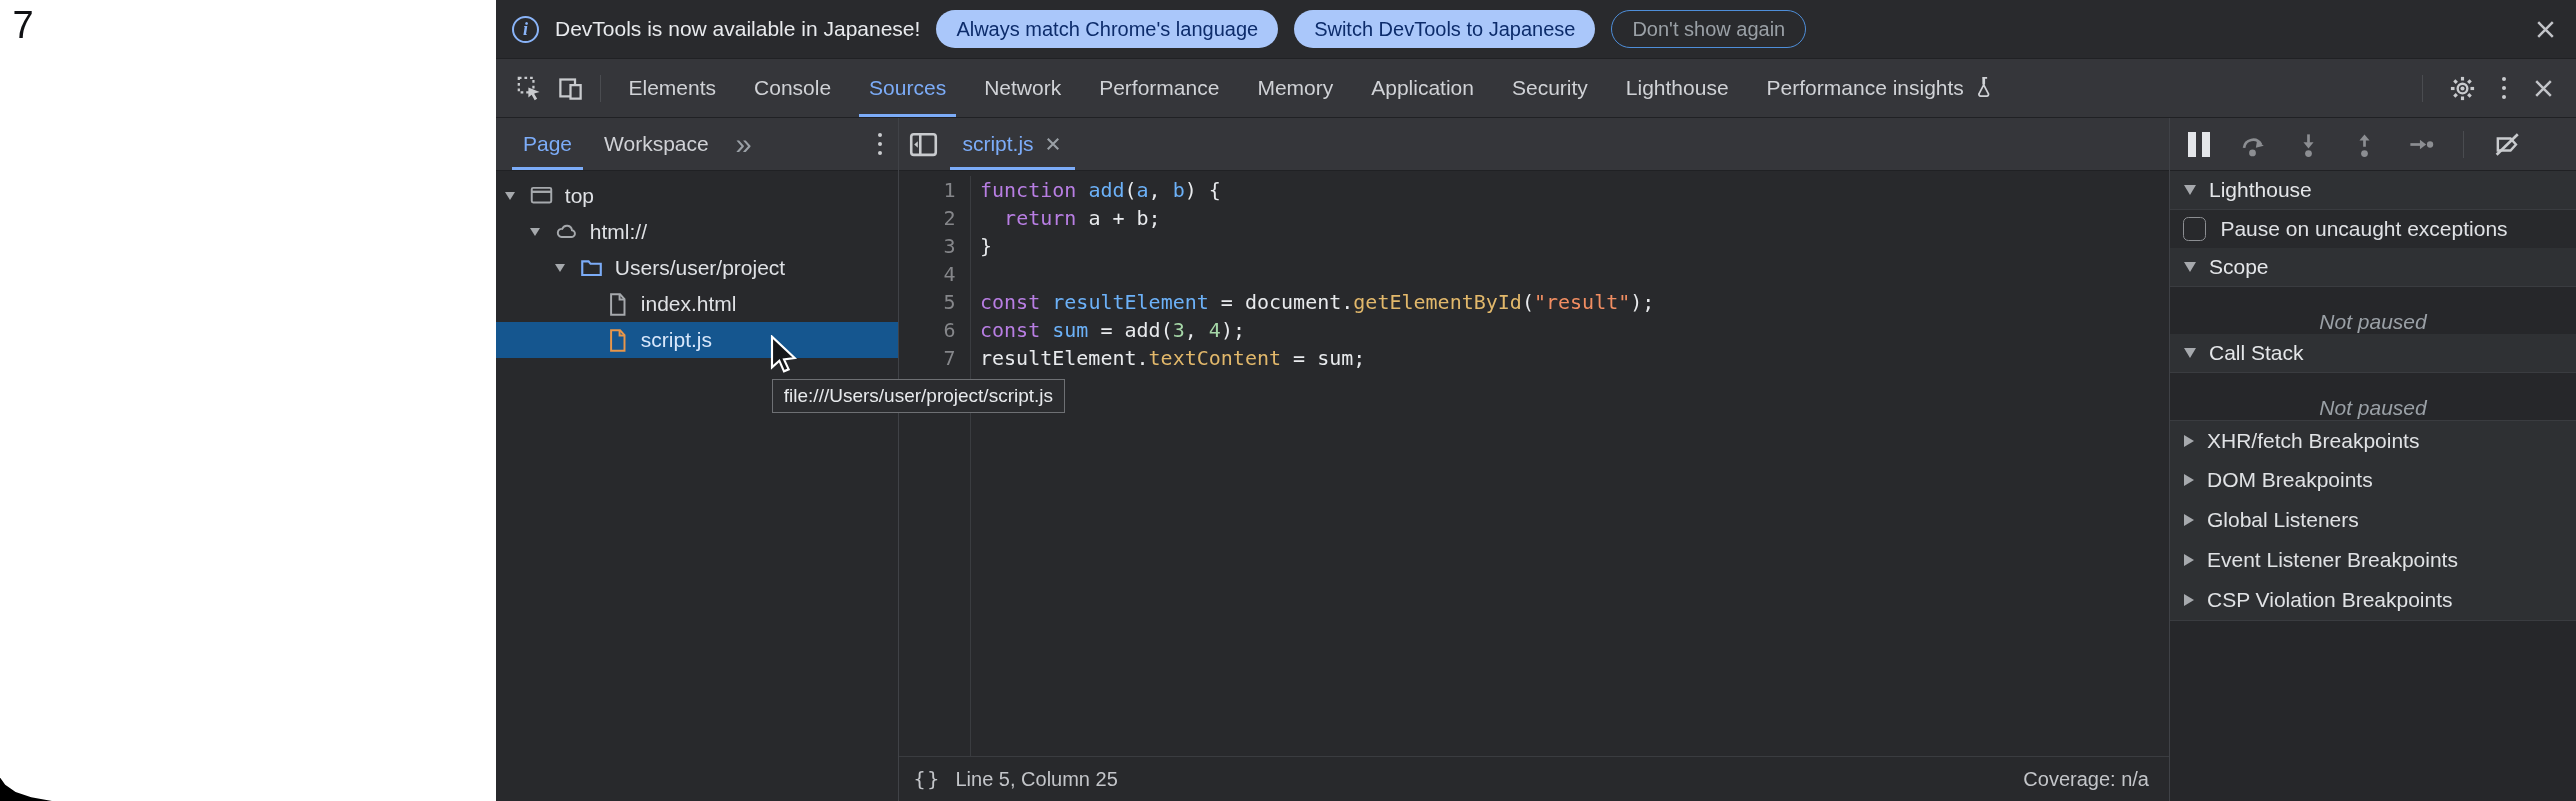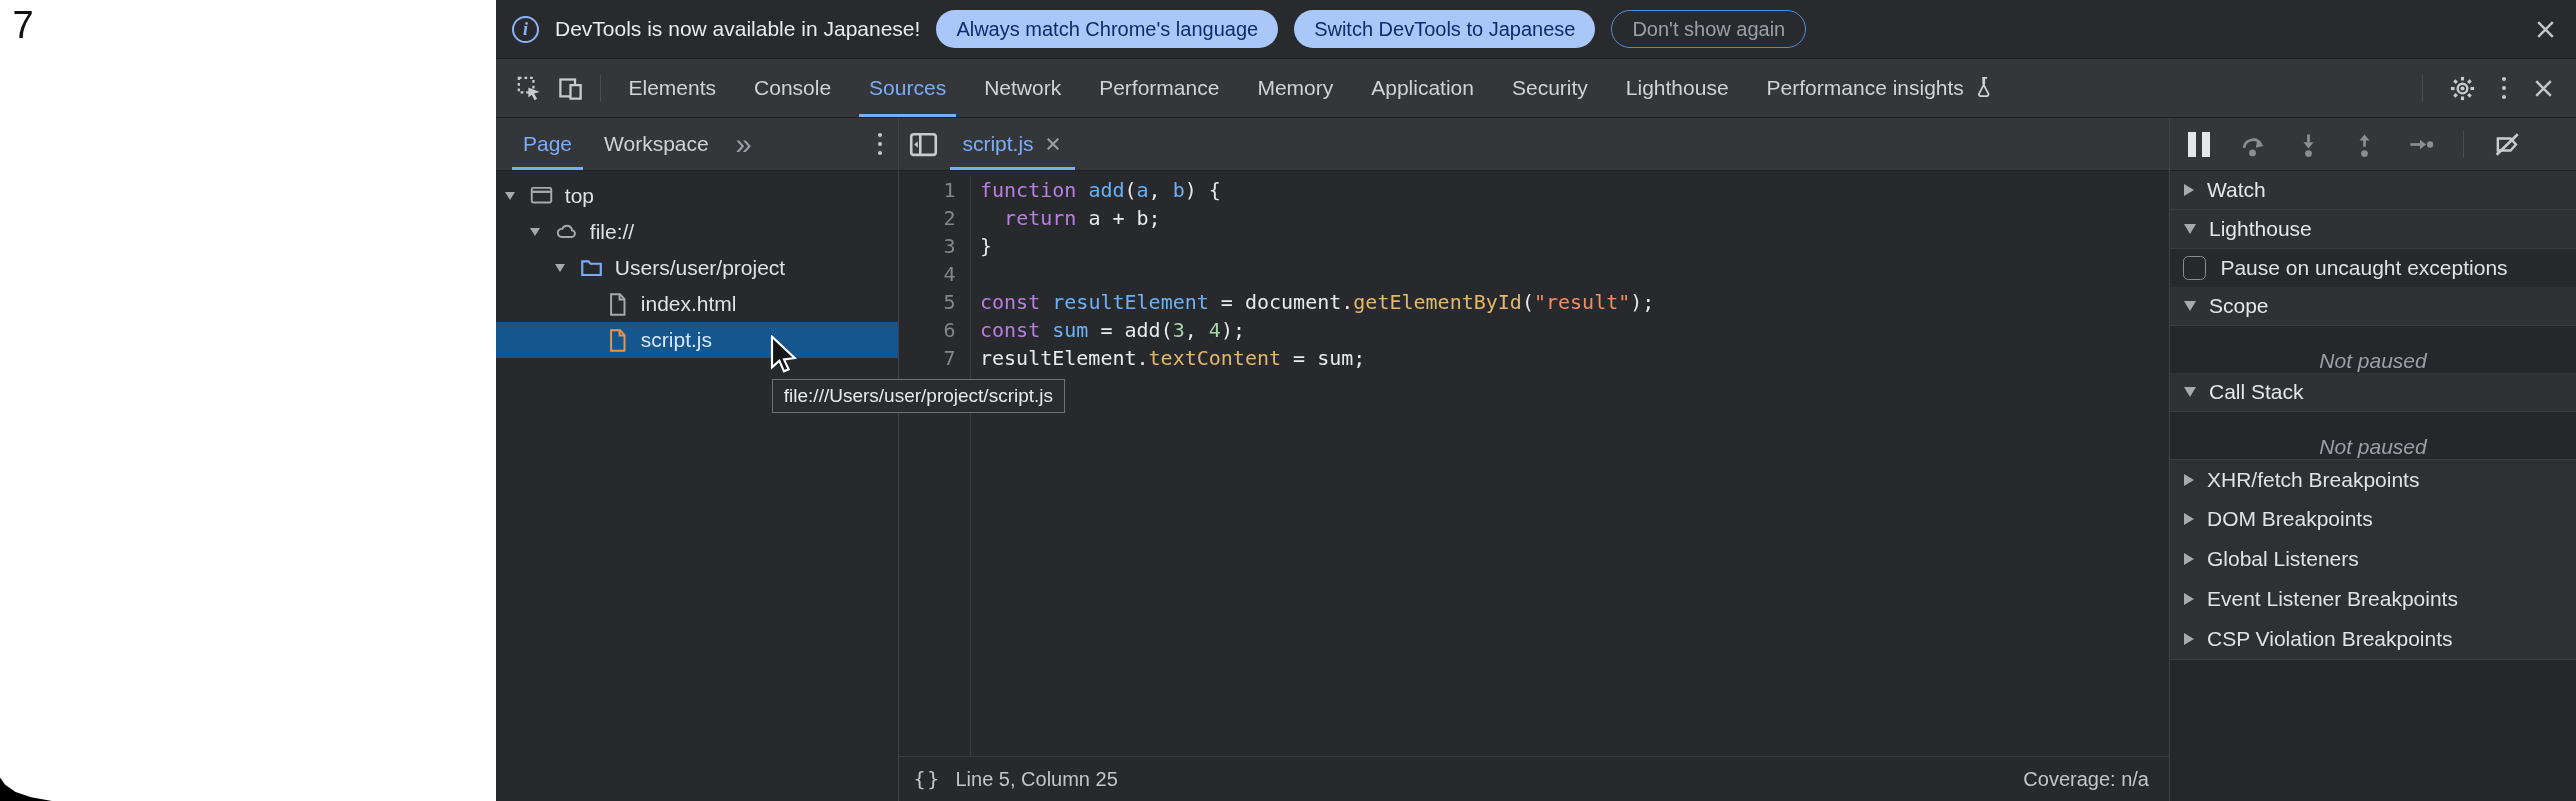--- a/index.html
+++ b/index.html
@@ -247,21 +247,21 @@
           </div>
           <div class="tree-row" style="padding-left: 34px;">
             <span class="tree-arrow">
               <span class="tri-d"></span>
             </span>
             <span class="tree-icon">
               <svg width="25" height="23.4" viewBox="0 0 24 24" fill="none" stroke="#a6a9ad" stroke-width="2">
                 <path d="M7 17.5a4.2 4.2 0 1 1 .6-8.4 5.2 5.2 0 0 1 10 1.4 3.4 3.4 0 0 1-.9 6.9Z"></path>
               </svg>
             </span>
-            <span>file://</span>
+            <span>html://</span>
           </div>
           <div class="tree-row" style="padding-left: 59px;">
             <span class="tree-arrow">
               <span class="tri-d"></span>
             </span>
             <span class="tree-icon">
               <svg width="25" height="23.4" viewBox="0 0 24 24" fill="none" stroke="#7cacf8" stroke-width="2.2">
                 <path d="M2.5 5.5h6.5l2 2.5h10.5v11.5h-19Z"></path>
               </svg>
             </span>
@@ -352,24 +352,20 @@
           <circle cx="20.5" cy="12" r="2.8" fill="#8c8e92"></circle>
         </svg>
         <span class="vdiv" style="margin:0"></span>
         <svg width="29" height="29" viewBox="0 0 24 24">
           <path d="M4 7h10.5l4.5 5-4.5 5H4z" fill="none" stroke="#c9cbce" stroke-width="2"></path>
           <line x1="3" y1="20.5" x2="20.5" y2="3.5" stroke="#c9cbce" stroke-width="2.2"></line>
         </svg>
       </div>
       <div class="dbg-sections">
           <div class="dbg-header">
-            <span class="tri-r"></span>
-            <span>Watch</span>
-          </div>
-          <div class="dbg-header">
             <span class="tri-d"></span>
             <span>Lighthouse</span>
           </div>
           <div class="dbg-check">
             <span class="checkbox"></span>
             <span>Pause on uncaught exceptions</span>
           </div>
           <div class="dbg-header">
             <span class="tri-d"></span>
             <span>Scope</span>

